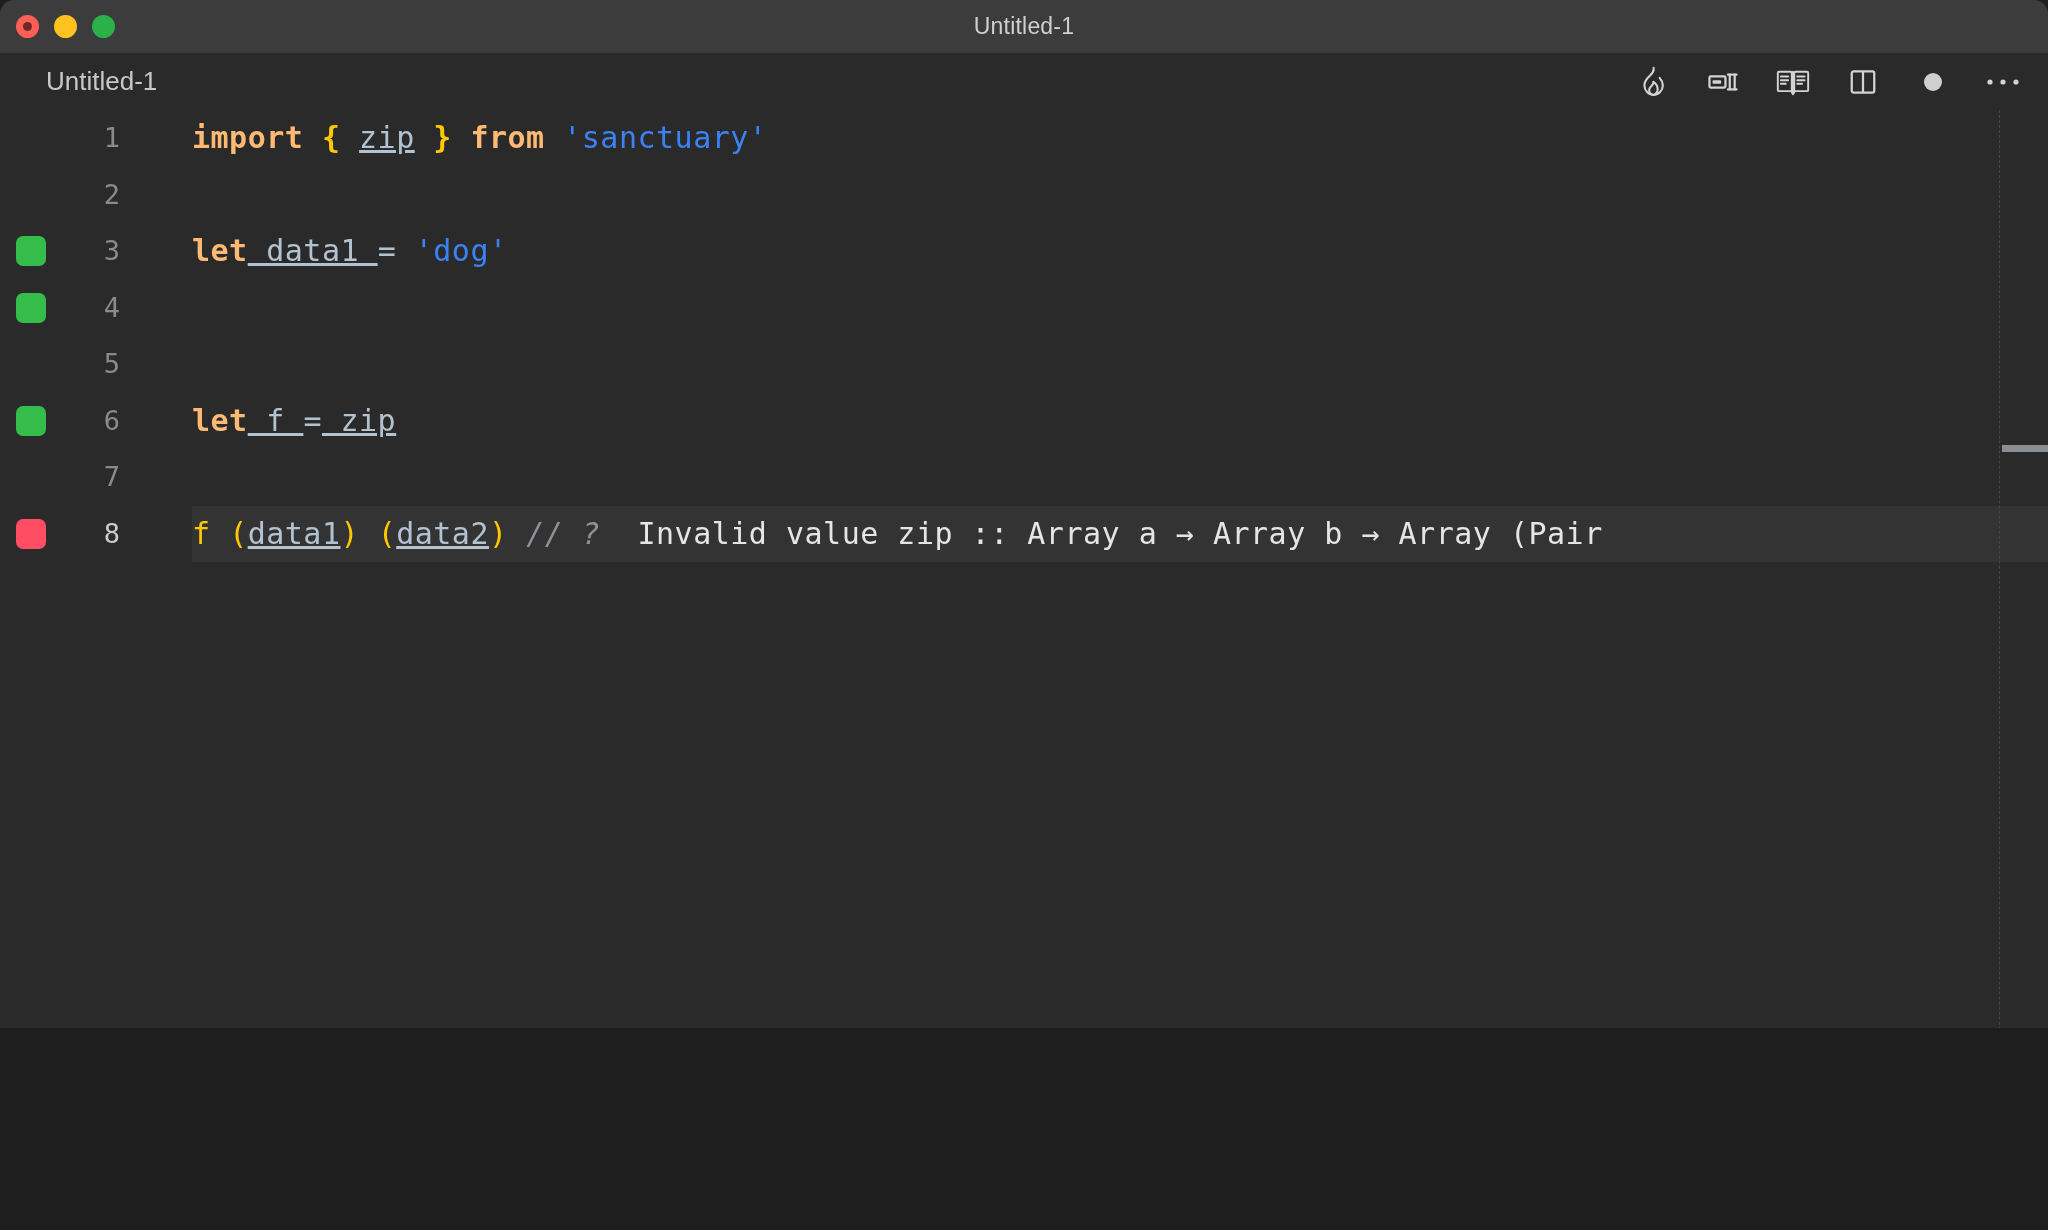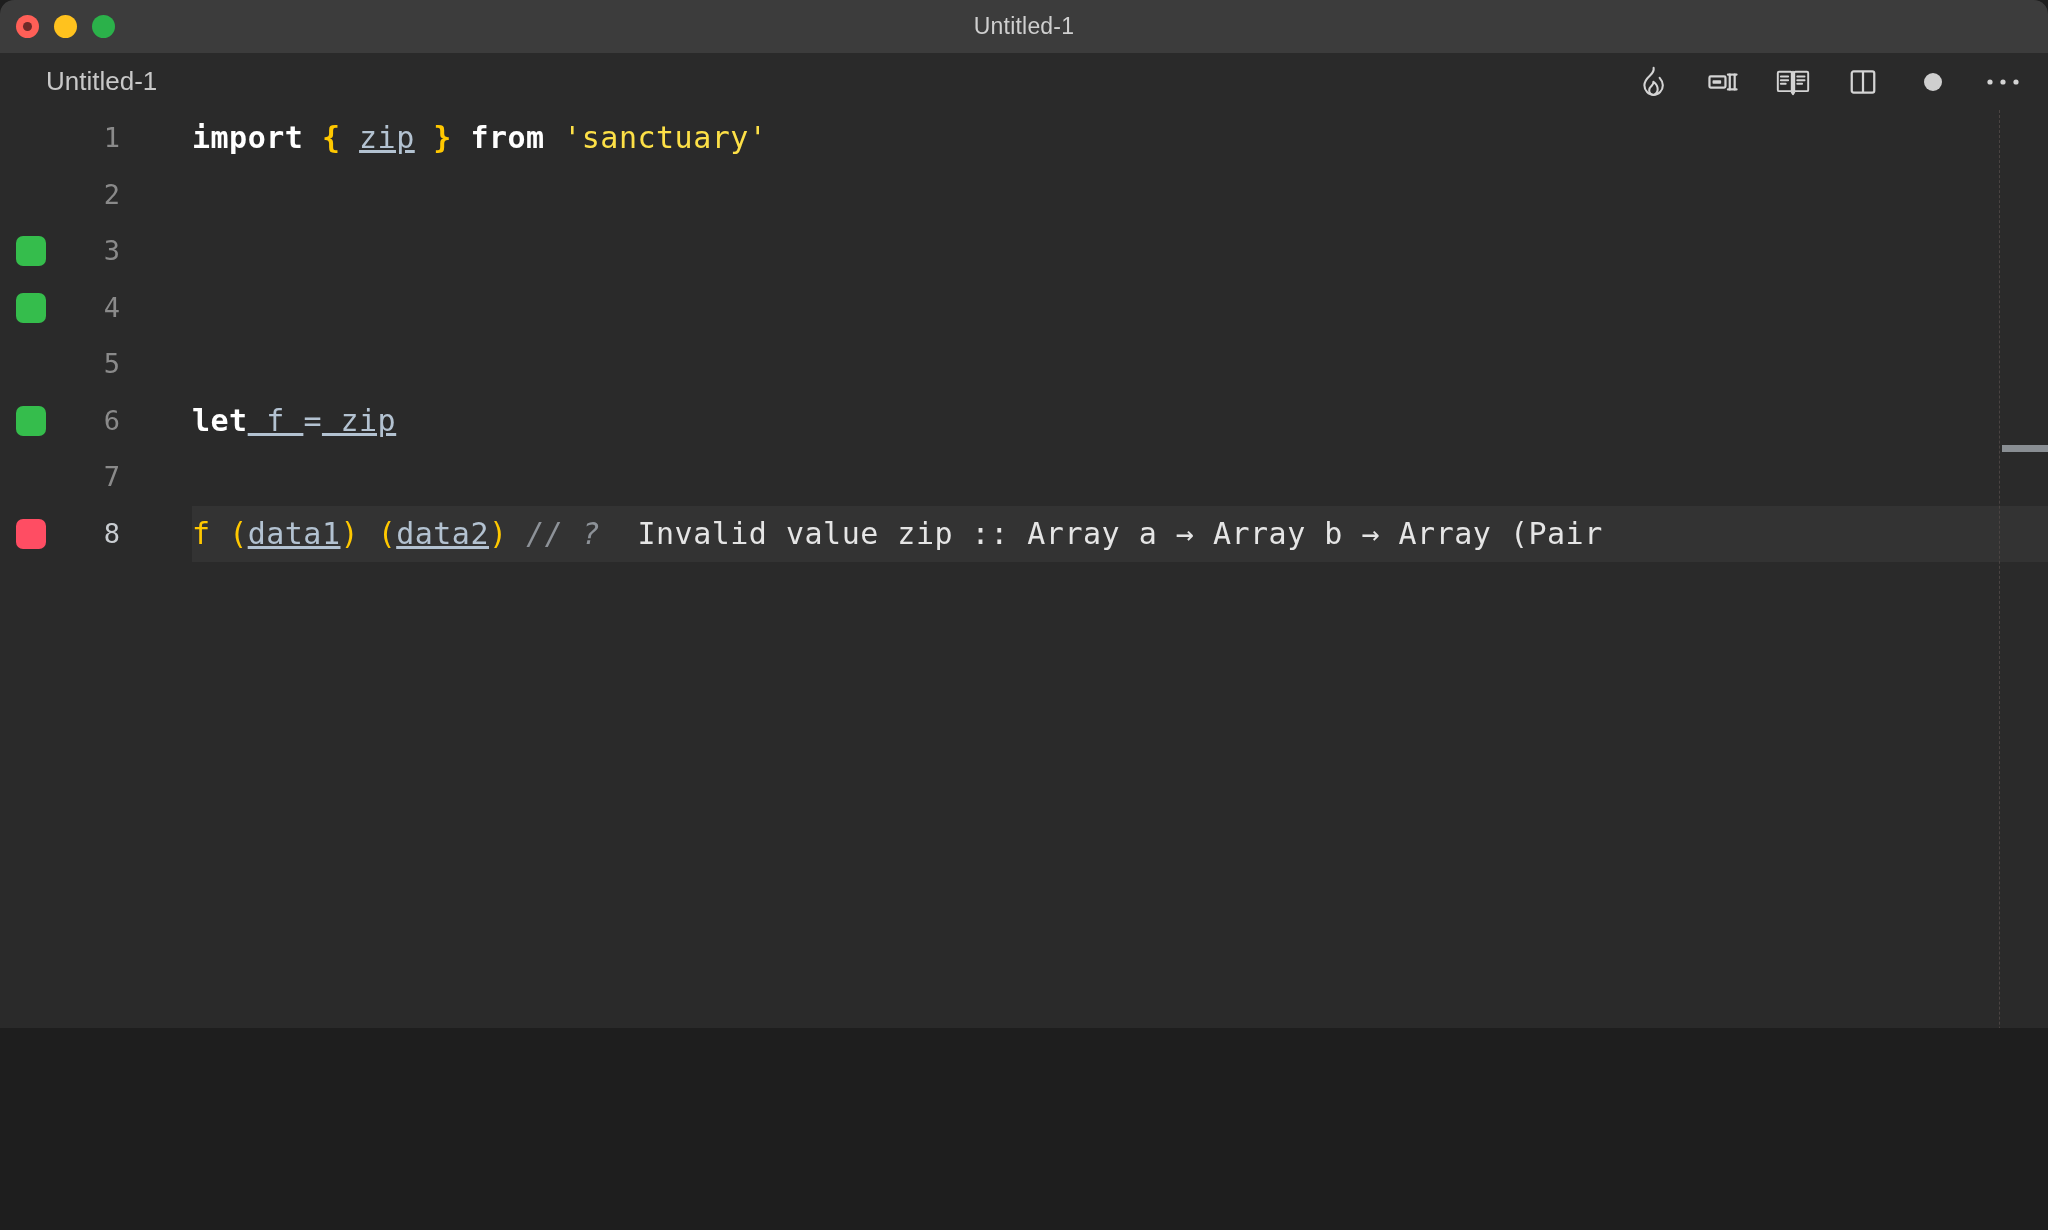--- a/index.html
+++ b/index.html
@@ -165,24 +165,24 @@
     left: 192px;
     top: 0;
     height: 56.5px;
     line-height: 56.5px;
     font-family: "DejaVu Sans Mono", monospace;
     font-size: 30px;
     letter-spacing: 0.5px;
   }
 
   
-  .tk-kw      { color: #ffffff; font-weight: bold; }
+  .tk-kw      { color: #fdba74; font-weight: bold; }
   .tk-brace   { color: #ffc800; font-weight: bold; }
   .tk-var     { color: #b3c2d1; text-decoration: underline; }
-  .tk-str     { color: #fde047; }
+  .tk-str     { color: #3b82f6; }
   .tk-fn      { color: #ffc800; }
   .tk-paren   { color: #ffc800; }
   .tk-comment { color: #8d9298; font-style: italic; }
   .tk-error   { color: #e5e5e5; }
   .tk-op      { color: #b3c2d1; }
 
   
   .ruler {
     position: absolute;
     left: 1999px;
@@ -277,21 +277,21 @@
         </svg>
       </div>
 
     </div>
   </div>
 
   <div class="editor-body">
     <div class="code-area" id="code-area">
         <div class="line"><div class="line-no">1</div><div class="line-code"><span class="tk-kw">import</span><span class="tk-op"> </span><span class="tk-brace">{</span><span class="tk-op"> </span><span class="tk-var">zip</span><span class="tk-op"> </span><span class="tk-brace">}</span><span class="tk-op"> </span><span class="tk-kw">from</span><span class="tk-op"> </span><span class="tk-str">'sanctuary'</span></div></div>
         <div class="line"><div class="line-no">2</div><div class="line-code"></div></div>
-        <div class="line"><div class="gutter-marker green"></div><div class="line-no">3</div></div>
+        <div class="line"><div class="gutter-marker green"></div><div class="line-no">3</div><div class="line-code"><span class="tk-kw">let</span><span class="tk-var"> data1 </span><span class="tk-op">=</span><span class="tk-op"> </span><span class="tk-str">'dog'</span></div></div>
         <div class="line"><div class="gutter-marker green"></div><div class="line-no">4</div></div>
         <div class="line"><div class="line-no">5</div><div class="line-code"></div></div>
         <div class="line"><div class="gutter-marker green"></div><div class="line-no">6</div><div class="line-code"><span class="tk-kw">let</span><span class="tk-var"> f </span><span class="tk-op">=</span><span class="tk-var"> zip</span></div></div>
         <div class="line"><div class="line-no">7</div><div class="line-code"></div></div>
         <div class="line"><div class="line-hl"></div><div class="gutter-marker red"></div><div class="line-no active">8</div><div class="line-code"><span class="tk-fn">f</span><span class="tk-op"> </span><span class="tk-paren">(</span><span class="tk-var">data1</span><span class="tk-paren">)</span><span class="tk-op"> </span><span class="tk-paren">(</span><span class="tk-var">data2</span><span class="tk-paren">)</span><span class="tk-op"> </span><span class="tk-comment">// ?</span><span class="tk-error">  Invalid value zip :: Array a → Array b → Array (Pair</span></div></div>
       </div>
 
     <div class="ruler"></div>
 
     <div class="scroll-track">

